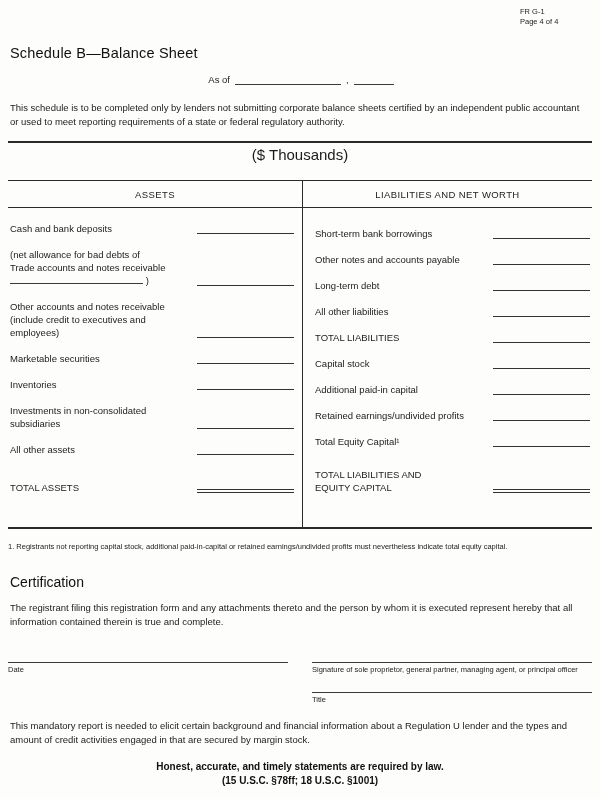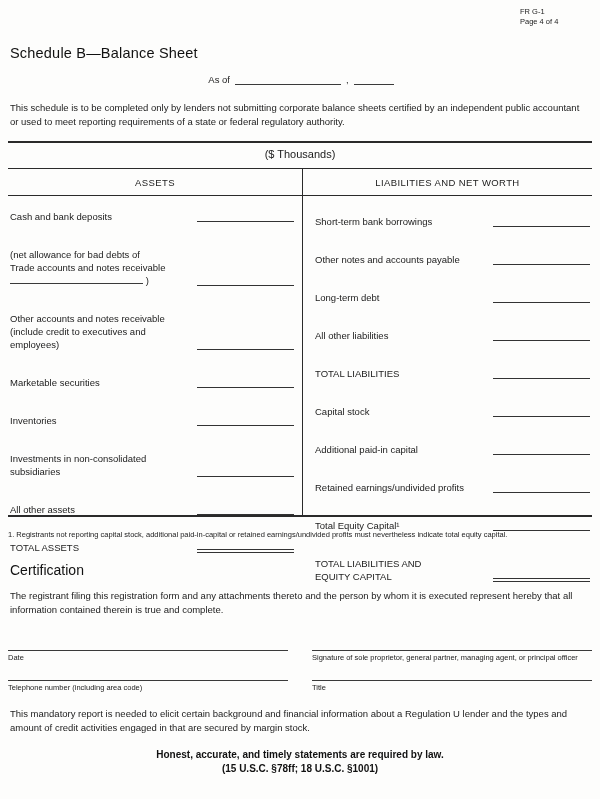--- a/index.html
+++ b/index.html
@@ -20,26 +20,26 @@
   .as-of { margin-top:13px; margin-left:2px; font-size:9.5px; display:flex; align-items:flex-end;justify-content:center; }
   .as-of .blank { display:inline-block; border-bottom:1px solid #3a3a3a; height:9px; }
   .as-of .blank.long { width:106px; margin-left:5px; }
   .as-of .blank.short { width:40px; margin-left:5px; }
   .as-of .comma { margin-left:5px; }
 
   .instruction { margin-top:16px; margin-left:2px; font-size:9.5px; line-height:13.5px; width:578px; }
 
   
   .bs-table { margin-top:13px; border-top:2px solid #2a2a2a; border-bottom:2px solid #2a2a2a; }
-  .bs-units { height:26px; font-size:11px; text-align:center; line-height:23px; border-bottom:1.5px solid #2a2a2a; }
+  .bs-units { height:38px; font-size:15px; text-align:center; line-height:23px; border-bottom:1.5px solid #2a2a2a; }
   .bs-heads { display:flex; height:27px; border-bottom:1.5px solid #2a2a2a; font-size:9.5px; letter-spacing:.4px; }
   .bs-heads .h-left { width:295px; border-right:1.5px solid #2a2a2a; text-align:center; line-height:27px; }
   .bs-heads .h-right { flex:1; text-align:center; line-height:27px; }
   .bs-body { display:flex; height:319px; }
-  .bs-col { display:flex; flex-direction:column;gap:12px; }
+  .bs-col { display:flex; flex-direction:column; }
   .bs-col.left { width:295px; border-right:1.5px solid #2a2a2a; padding:14px 8px 20px 2px; }
   .bs-col.right { flex:1; padding:19px 2px 20px 12px; }
   .bs-col .bs-row:last-child { margin-top:auto;align-items:flex-end; }
   .bs-row { display:flex; justify-content:space-between; align-items:flex-end; margin-bottom:13px; }
   .bs-label { font-size:9.5px; line-height:13px; }
   .lab-line { white-space:nowrap; }
   .inline-blank { display:inline-block; width:133px; border-bottom:1px solid #3a3a3a; height:9px; vertical-align:baseline; }
   .bs-line { width:97px; flex:0 0 97px; }
   .bs-line.single { border-bottom:1px solid #333; height:10px; margin-bottom:1px; }
   .bs-line.double { border-top:1px solid #333; border-bottom:1px solid #333; height:4px; margin-bottom:1px; }
@@ -212,24 +212,20 @@
 
   <div class="cert-heading">Certification</div>
   <div class="cert-body">The registrant filing this registration form and any attachments thereto and the person by whom it is executed represent hereby that all information contained therein is true and complete.</div>
 
   <div class="sig-block">
     <div class="sig-col">
       <div class="sig-field">
         <div class="sig-rule"></div>
         <div class="sig-label">Date</div>
       </div>
-      <div class="sig-field">
-        <div class="sig-rule"></div>
-        <div class="sig-label">Telephone number (including area code)</div>
-      </div>
     </div>
     <div class="sig-col">
       <div class="sig-field">
         <div class="sig-rule"></div>
         <div class="sig-label">Signature of sole proprietor, general partner, managing agent, or principal officer</div>
       </div>
       <div class="sig-field">
         <div class="sig-rule"></div>
         <div class="sig-label">Title</div>
       </div>

